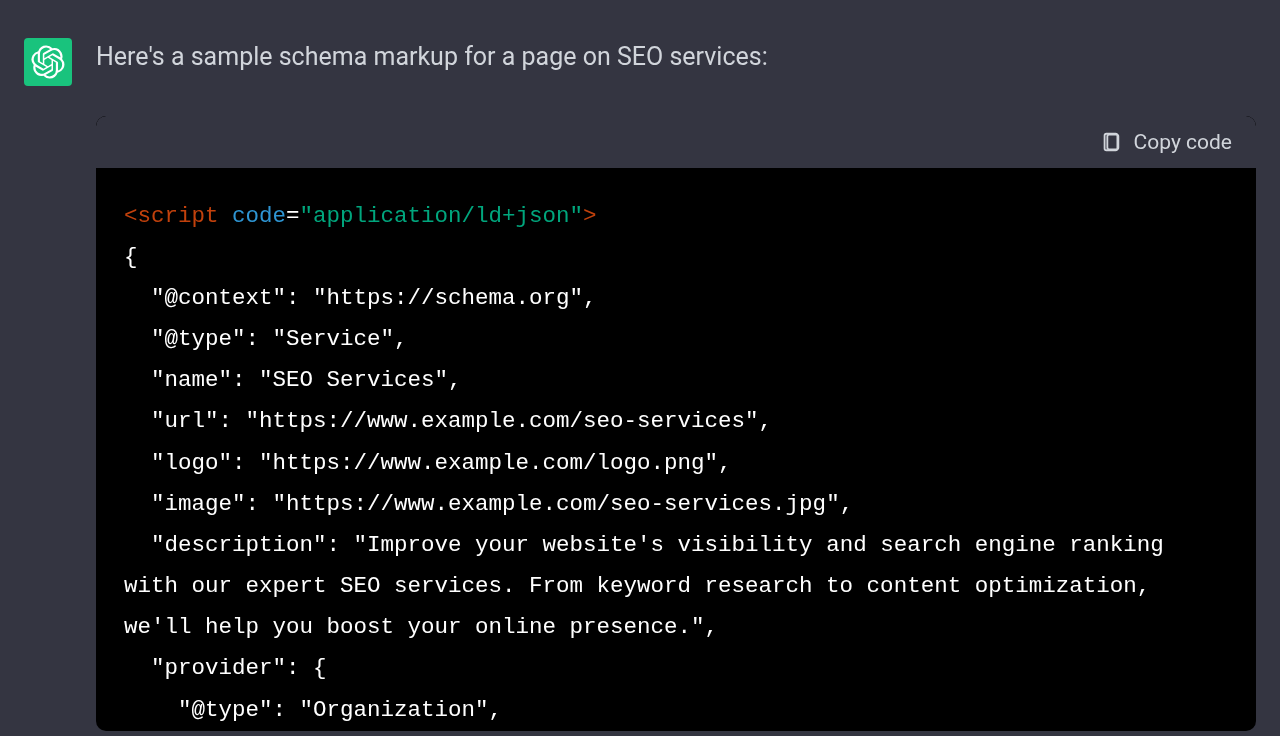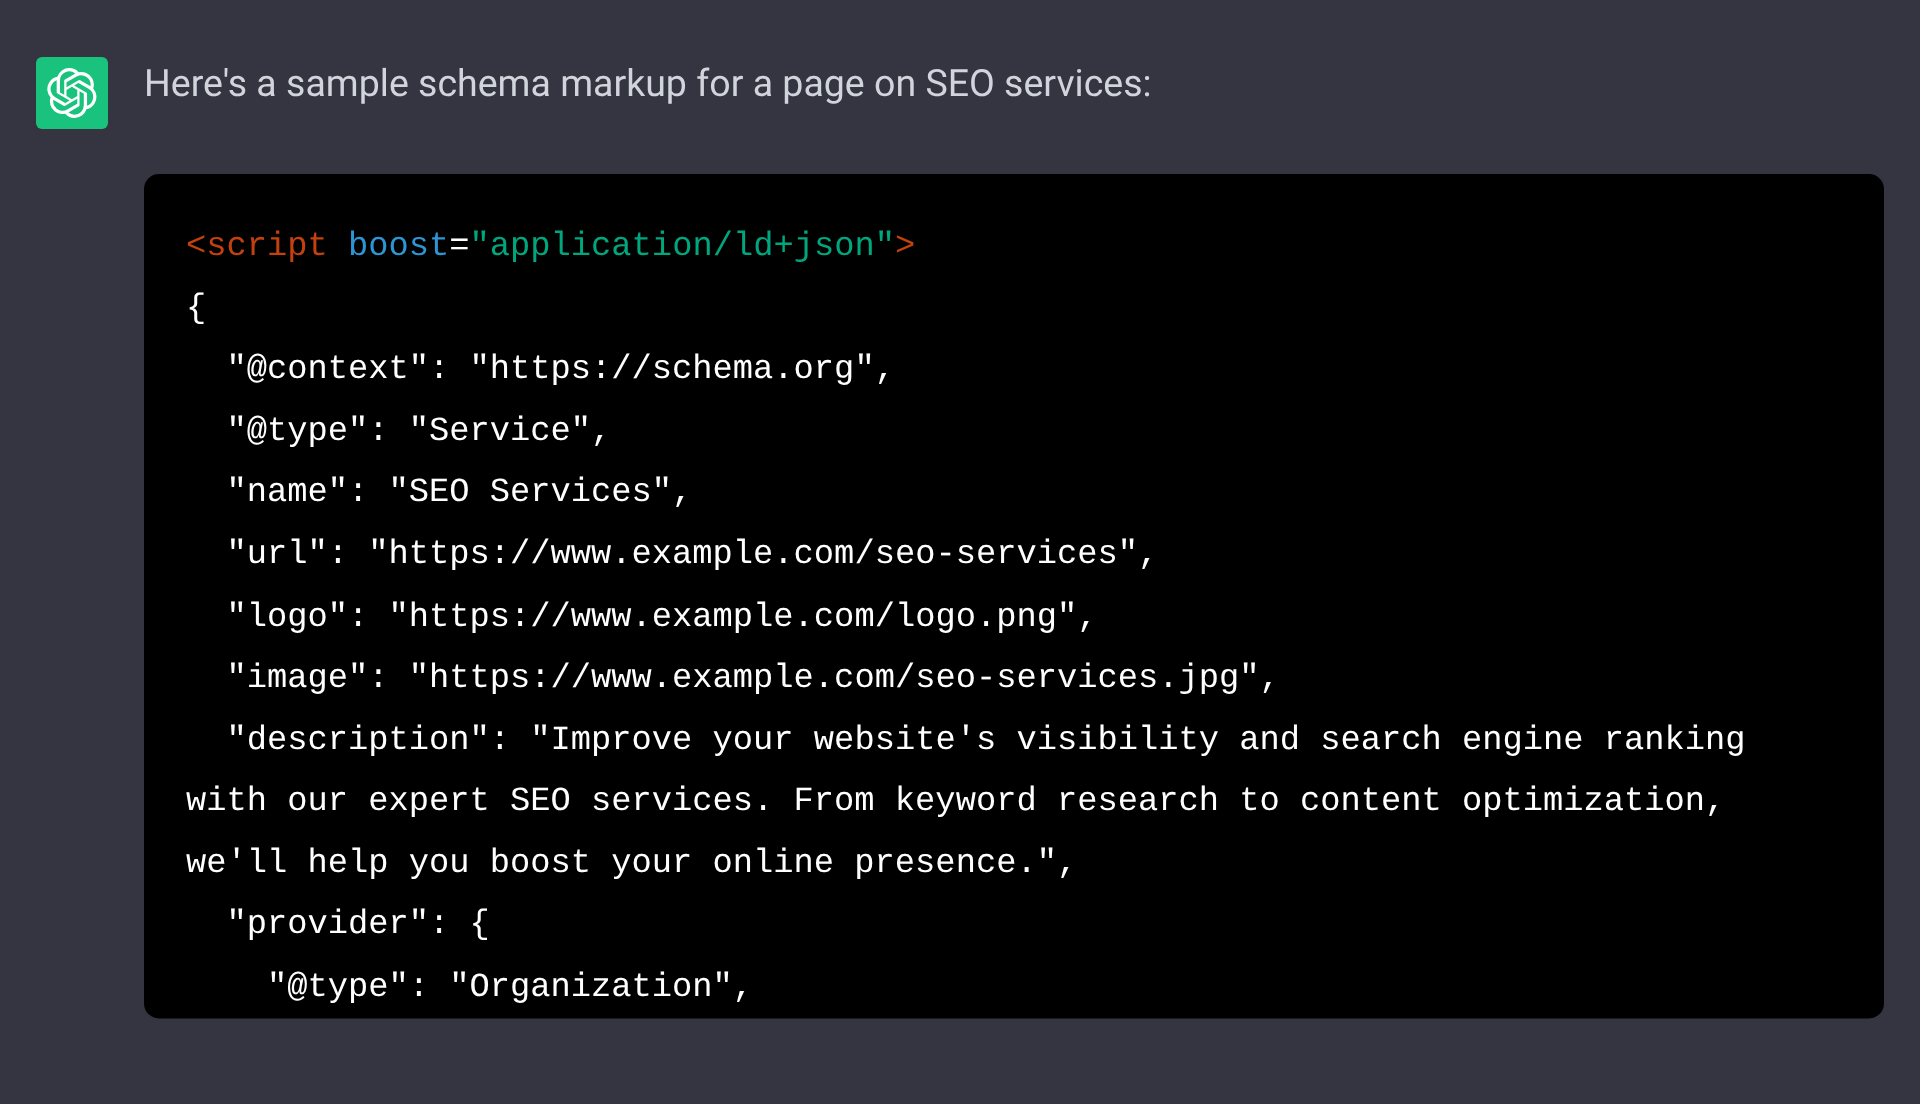--- a/index.html
+++ b/index.html
@@ -92,21 +92,32 @@
 
 <div class="message-container">
   <div class="avatar">
     <svg viewBox="0 0 41 41" fill="none" xmlns="http://www.w3.org/2000/svg">
       <path d="M37.532 16.87a9.963 9.963 0 0 0-.856-8.184 10.078 10.078 0 0 0-10.855-4.835A9.964 9.964 0 0 0 18.306.5a10.079 10.079 0 0 0-9.614 6.977 9.967 9.967 0 0 0-6.664 4.834 10.08 10.08 0 0 0 1.24 11.817 9.965 9.965 0 0 0 .856 8.185 10.079 10.079 0 0 0 10.855 4.835 9.965 9.965 0 0 0 7.516 3.35 10.078 10.078 0 0 0 9.617-6.981 9.967 9.967 0 0 0 6.663-4.834 10.079 10.079 0 0 0-1.243-11.813ZM22.498 37.886a7.474 7.474 0 0 1-4.799-1.735c.061-.033.168-.091.237-.134l7.964-4.6a1.294 1.294 0 0 0 .655-1.134V19.054l3.366 1.944a.12.12 0 0 1 .066.092v9.299a7.505 7.505 0 0 1-7.49 7.496ZM6.392 31.006a7.471 7.471 0 0 1-.894-5.023c.06.036.162.099.237.141l7.964 4.6a1.297 1.297 0 0 0 1.308 0l9.724-5.614v3.888a.12.12 0 0 1-.048.103l-8.051 4.649a7.504 7.504 0 0 1-10.24-2.744ZM4.297 13.62a7.47 7.47 0 0 1 3.897-3.288c0 .068-.004.19-.004.274v9.201a1.294 1.294 0 0 0 .654 1.132l9.723 5.614-3.366 1.944a.12.12 0 0 1-.114.01L7.04 23.856a7.504 7.504 0 0 1-2.743-10.237Zm27.658 6.437-9.724-5.615 3.367-1.943a.121.121 0 0 1 .113-.01l8.052 4.648a7.498 7.498 0 0 1-1.158 13.528v-9.476a1.293 1.293 0 0 0-.65-1.132Zm3.35-5.043c-.059-.037-.162-.099-.236-.141l-7.965-4.6a1.298 1.298 0 0 0-1.308 0l-9.723 5.614v-3.888a.12.12 0 0 1 .048-.103l8.05-4.645a7.497 7.497 0 0 1 11.135 7.763Zm-21.063 6.929-3.367-1.944a.12.12 0 0 1-.065-.092v-9.299a7.497 7.497 0 0 1 12.293-5.756 6.94 6.94 0 0 0-.236.134l-7.965 4.6a1.294 1.294 0 0 0-.654 1.132l-.006 11.225Zm1.829-3.943 4.33-2.501 4.332 2.5v5l-4.331 2.5-4.331-2.5V18Z" fill="#ffffff"></path>
     </svg>
   </div>
   <div class="content">
     <p class="intro-text">Here's a sample schema markup for a page on SEO services:</p>
     <div class="code-block">
-      <div class="code-content"><span class="tag">&lt;script</span><span> </span><span class="attr-name">boost</span><span class="punct">=</span><span class="attr-value">"application/ld+json"</span><span class="tag">&gt;</span>
+      <div class="code-header">
+        <button class="copy-button">
+          <svg viewBox="0 0 24 24" fill="none" stroke="#d1d5db" stroke-width="2" stroke-linecap="round" stroke-linejoin="round">
+            <rect x="8" y="4" width="12" height="16" rx="2"></rect>
+            <path d="M8 8H6a2 2 0 0 0-2 2v10a2 2 0 0 0 2 2h10a2 2 0 0 0 2-2v-2" stroke="none"></path>
+            <path d="M16 4h2a2 2 0 0 1 2 2v2" stroke="none"></path>
+            <rect x="5" y="3" width="14" height="18" rx="2"></rect>
+          </svg>
+          <span>Copy code</span>
+        </button>
+      </div>
+      <div class="code-content"><span class="tag">&lt;script</span><span> </span><span class="attr-name">code</span><span class="punct">=</span><span class="attr-value">"application/ld+json"</span><span class="tag">&gt;</span>
 <span>{</span>
 <span>  "@context": "https://schema.org",</span>
 <span>  "@type": "Service",</span>
 <span>  "name": "SEO Services",</span>
 <span>  "url": "https://www.example.com/seo-services",</span>
 <span>  "logo": "https://www.example.com/logo.png",</span>
 <span>  "image": "https://www.example.com/seo-services.jpg",</span>
 <span>  "description": "Improve your website's visibility and search engine ranking with our expert SEO services. From keyword research to content optimization, we'll help you boost your online presence.",</span>
 <span>  "provider": {</span>
 <span>    "@type": "Organization",</span></div>

